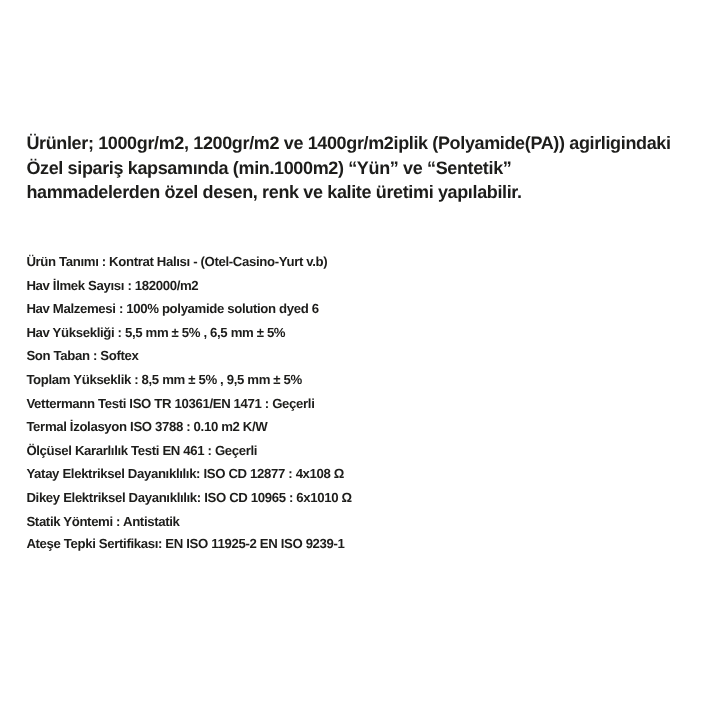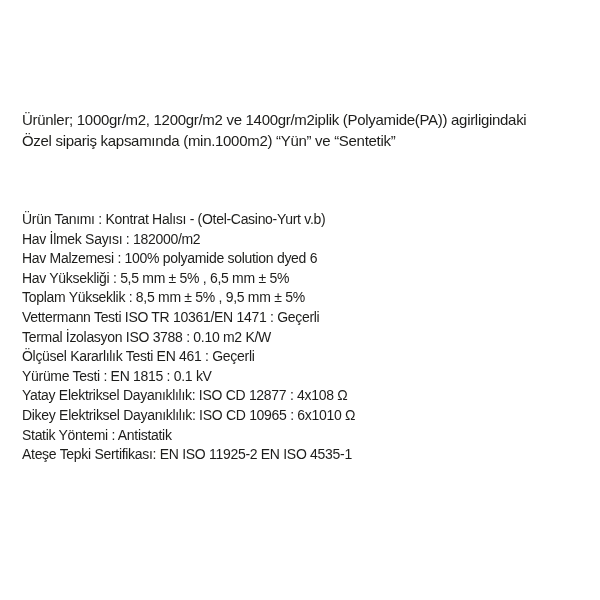--- a/index.html
+++ b/index.html
@@ -7,62 +7,63 @@
     padding: 0;
     background: #ffffff;
   }
   .page {
     position: relative;
     width: 600px;
     height: 600px;
     background: #ffffff;
     overflow: hidden;
     font-family: "Liberation Sans", sans-serif;
-    font-weight: 400;
+    font-weight: 700;
     color: #1d1d1b;
   }
   .intro {
     position: absolute;
     left: 22px;
     top: 110px;
   }
   .intro .line {
     font-size: 15px;
     line-height: 20.5px;
     letter-spacing: -0.3px;
     white-space: nowrap;
   }
   .specs {
     position: absolute;
     left: 22px;
     top: 210px;
   }
   .specs .line {
-    font-size: 14px;
+    font-size: 11px;
     line-height: 19.6px;
     letter-spacing: -0.3px;
     white-space: nowrap;
   }
 </style>
 </head>
 <body>
 
 <div class="page">
   <div class="intro">
       <div class="line">Ürünler; 1000gr/m2, 1200gr/m2 ve 1400gr/m2iplik (Polyamide(PA)) agirligindaki</div>
       <div class="line">Özel sipariş kapsamında (min.1000m2) “Yün” ve “Sentetik”</div>
+      <div class="line">hammadelerden özel desen, renk ve kalite üretimi yapılabilir.</div>
     </div>
   <div class="specs">
       <div class="line">Ürün Tanımı : Kontrat Halısı - (Otel-Casino-Yurt v.b)</div>
       <div class="line">Hav İlmek Sayısı : 182000/m2</div>
       <div class="line">Hav Malzemesi : 100% polyamide solution dyed 6</div>
       <div class="line">Hav Yüksekliği : 5,5 mm ± 5% , 6,5 mm ± 5%</div>
+      <div class="line">Son Taban : Softex</div>
       <div class="line">Toplam Yükseklik : 8,5 mm ± 5% , 9,5 mm ± 5%</div>
       <div class="line">Vettermann Testi ISO TR 10361/EN 1471 : Geçerli</div>
       <div class="line">Termal İzolasyon ISO 3788 : 0.10 m2 K/W</div>
       <div class="line">Ölçüsel Kararlılık Testi EN 461 : Geçerli</div>
-      <div class="line">Yürüme Testi : EN 1815 : 0.1 kV</div>
       <div class="line">Yatay Elektriksel Dayanıklılık:  ISO CD 12877 : 4x108 Ω</div>
       <div class="line">Dikey Elektriksel Dayanıklılık: ISO CD 10965 : 6x1010 Ω</div>
       <div class="line">Statik Yöntemi : Antistatik</div>
-      <div class="line">Ateşe Tepki Sertifikası: EN ISO 11925-2 EN ISO 4535-1</div>
+      <div class="line">Ateşe Tepki Sertifikası: EN ISO 11925-2 EN ISO 9239-1</div>
     </div>
 </div>
 
 </body></html>

